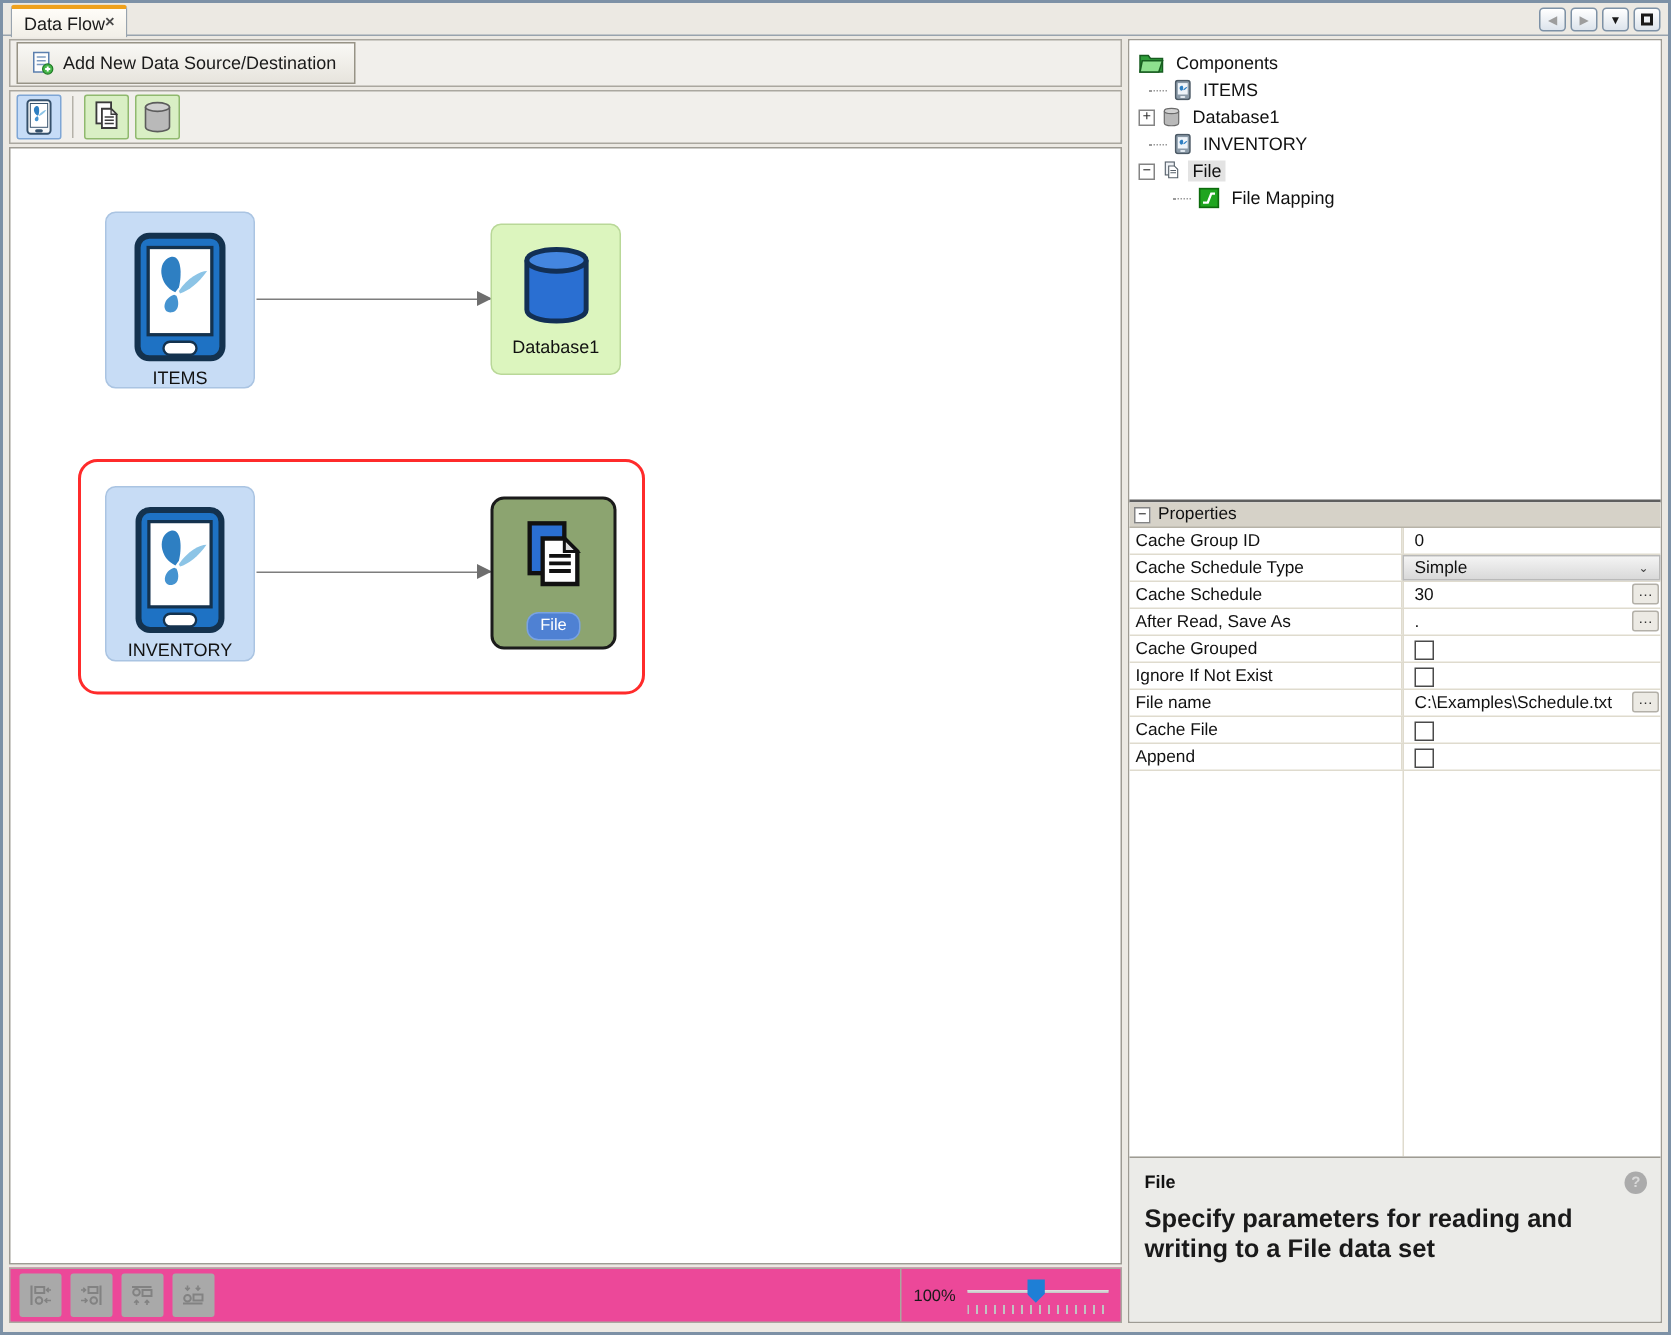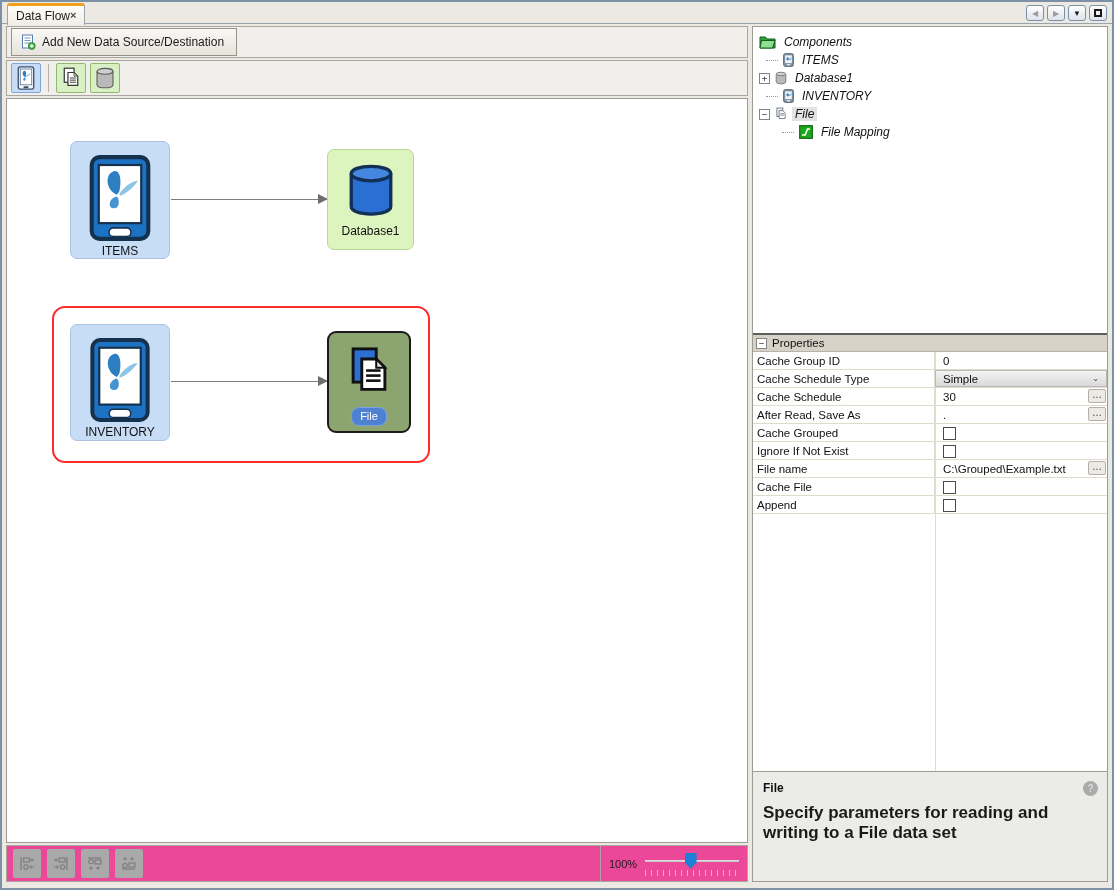--- a/index.html
+++ b/index.html
@@ -65,21 +65,21 @@
   .zoomlabel{font-size:11px;color:#1a1a1a;margin-right:8px;}
   .slider{position:relative;flex:1;height:26px;}
   .slider .track{position:absolute;left:0;right:0;top:9px;height:2px;background:#c9c9c9;border-top:1px solid #dddddd;}
   .slider .thumb{position:absolute;left:42%;top:2px;width:12px;height:16px;background:#1e7fd6;
                  clip-path:polygon(0 0,100% 0,100% 62%,50% 100%,0 62%);}
   .slider .ticks{position:absolute;left:0;right:0;top:19px;height:6px;
                  background:repeating-linear-gradient(90deg,#c2c2c2 0 1px,transparent 1px 6px);}
 
   
   .tree{height:306px;padding:6px 4px 0 6px;background:#fff;overflow:hidden;}
-  .trow{display:flex;align-items:center;height:18px;gap:5px;font-style:italic;}
+  .trow{display:flex;align-items:center;height:18px;gap:5px;}
   .trow .lbl{font-size:12px;color:#111;padding:0 3px;}
   .trow .lbl.sel{background:#e3e3e3;}
   .stub{width:12px;border-top:1px dotted #9a9a9a;}
   .expander{width:11px;height:11px;border:1px solid #848484;background:#fff;display:flex;align-items:center;
             justify-content:center;font-size:9px;line-height:1;color:#333;font-family:"DejaVu Sans Mono",monospace;}
   .ind1{margin-left:7px;}
   .ind2{margin-left:23px;}
 
   
   .vsplitter{height:2px;background:#5f5f5f;}
@@ -396,21 +396,21 @@
         </div>
 
         <div class="prow">
           <div class="plabel">Ignore If Not Exist</div>
           <div class="pvalue"><span class="checkbox"></span></div>
         </div>
 
         <div class="prow">
           <div class="plabel">File name</div>
           <div class="pvalue">
-            <span>C:\Grouped\Example.txt</span>
+            <span>C:\Examples\Schedule.txt</span>
             <span class="ellbtn">…</span>
           </div>
         </div>
 
         <div class="prow">
           <div class="plabel">Cache File</div>
           <div class="pvalue"><span class="checkbox"></span></div>
         </div>
 
         <div class="prow">

